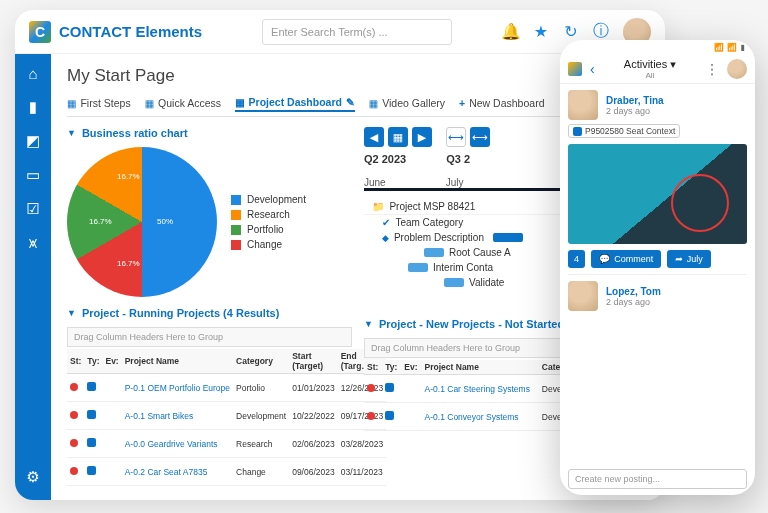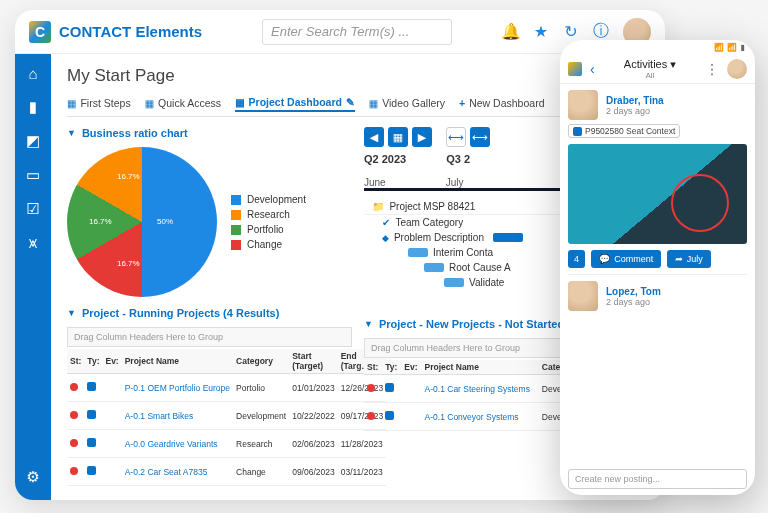--- a/index.html
+++ b/index.html
@@ -2,21 +2,21 @@
 <html><head>
 <meta charset="utf-8">
 <style>
 * { margin: 0; padding: 0; box-sizing: border-box; font-family: -apple-system, BlinkMacSystemFont, "Segoe UI", Arial, sans-serif; }
 body { background: #f5f5f5; width: 768px; height: 513px; position: relative; overflow: hidden; }
 
 .desktop-window { position: absolute; left: 15px; top: 10px; width: 650px; height: 490px; background: #fff; border-radius: 18px; box-shadow: 0 8px 30px rgba(0,0,0,0.12); overflow: hidden; display: flex; flex-direction: column; }
 .topbar { height: 44px; display: flex; align-items: center; padding: 0 14px; border-bottom: 1px solid #eee; }
 .logo-sq { width: 22px; height: 22px; border-radius: 3px; background: linear-gradient(135deg,#ffb300,#1e88e5,#43a047); margin-right: 8px; display:flex;align-items:center;justify-content:center;color:#fff;font-weight:bold;font-size:14px;}
 .app-title { color: #0b73c7; font-weight: 600; font-size: 15px; }
-.search-box { margin-left: 60px; flex: 0 0 190px; height: 26px; border: 1px solid #ddd; border-radius: 3px; padding: 0 8px; font-size: 13px; color: #999; display:flex; align-items:center;font-style:italic; }
+.search-box { margin-left: 60px; flex: 0 0 190px; height: 26px; border: 1px solid #ddd; border-radius: 3px; padding: 0 8px; font-size: 11px; color: #999; display:flex; align-items:center; }
 .top-icons { margin-left: auto; display: flex; align-items: center; gap: 14px; }
 .top-icon { width: 16px; height: 16px; color: #1e88e5; display:flex;align-items:center;justify-content:center;font-size:16px;}
 .avatar { width: 28px; height: 28px; border-radius: 50%; background: radial-gradient(circle at 40% 35%, #e8c9a8 40%, #c9a97e); }
 
 .body-wrap { display: flex; flex: 1; overflow: hidden; }
 .sidebar { width: 36px; background: #0b73c7; display: flex; flex-direction: column; align-items: center; padding-top: 10px; gap: 16px; }
 .side-icon { width: 18px; height: 18px; color: #fff; font-size: 15px; display:flex;align-items:center;justify-content:center;}
 .side-gear { margin-top: auto; margin-bottom: 14px; }
 
 .main { flex: 1; padding: 12px 16px 4px; overflow: hidden; background:#fff; font-size:11px; color:#333; }
@@ -209,21 +209,21 @@
                   <td>10/22/2022</td>
                   <td>09/17/2023</td>
                 </tr>
             <tr>
                   <td><span class="st-red"></span></td>
                   <td><span class="ty-sq"></span></td>
                   <td></td>
                   <td class="linkcell">A-0.0 Geardrive Variants</td>
                   <td>Research</td>
                   <td>02/06/2023</td>
-                  <td>11/28/2023</td>
+                  <td>03/28/2023</td>
                 </tr>
             <tr>
                   <td><span class="st-red"></span></td>
                   <td><span class="ty-sq"></span></td>
                   <td></td>
                   <td class="linkcell">A-0.2 Car Seat A7835</td>
                   <td>Change</td>
                   <td>09/06/2023</td>
                   <td>03/11/2023</td>
                 </tr>
@@ -255,26 +255,26 @@
           <div class="grow sub">
               <span class="check">✔</span>
               <span>Team Category</span>
             </div>
           <div class="grow sub">
               <span class="diamond">◆</span>
               <span>Problem Description</span>
               <span class="gbar" style="width:30px"></span>
             </div>
           <div class="grow sub subsub">
+              <span class="gbar light" style="width:20px;margin-left:20px"></span>
+              <span>Root Cause A</span>
+            </div>
+          <div class="grow sub subsub">
               <span class="gbar light" style="width:20px"></span>
               <span>Interim Conta</span>
-            </div>
-          <div class="grow sub subsub">
-              <span class="gbar light" style="width:20px;margin-left:20px"></span>
-              <span>Root Cause A</span>
             </div>
           <div class="grow sub subsub">
               <span class="gbar light" style="width:20px;margin-left:40px"></span>
               <span>Validate</span>
             </div>
 
           <div style="height:28px"></div>
           <div class="section-title">
               <span class="caret">▼</span>
               <span>Project - New Projects - Not Started (2 Re</span>

